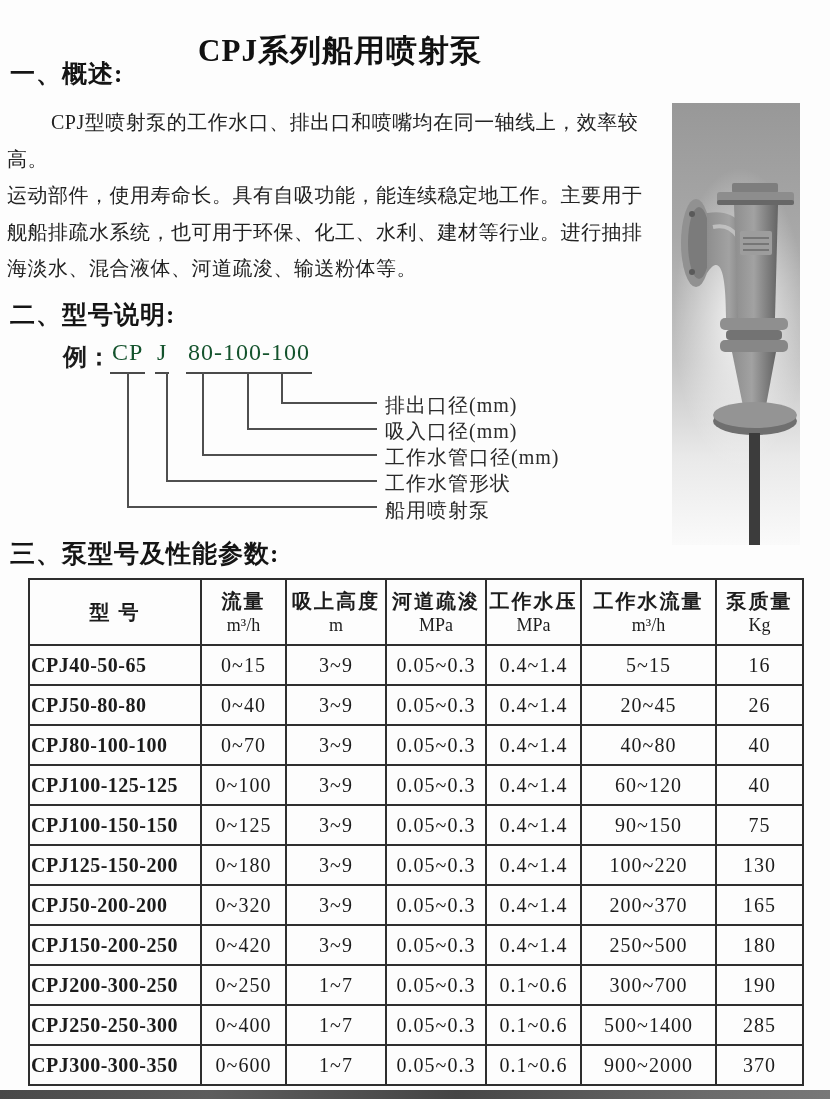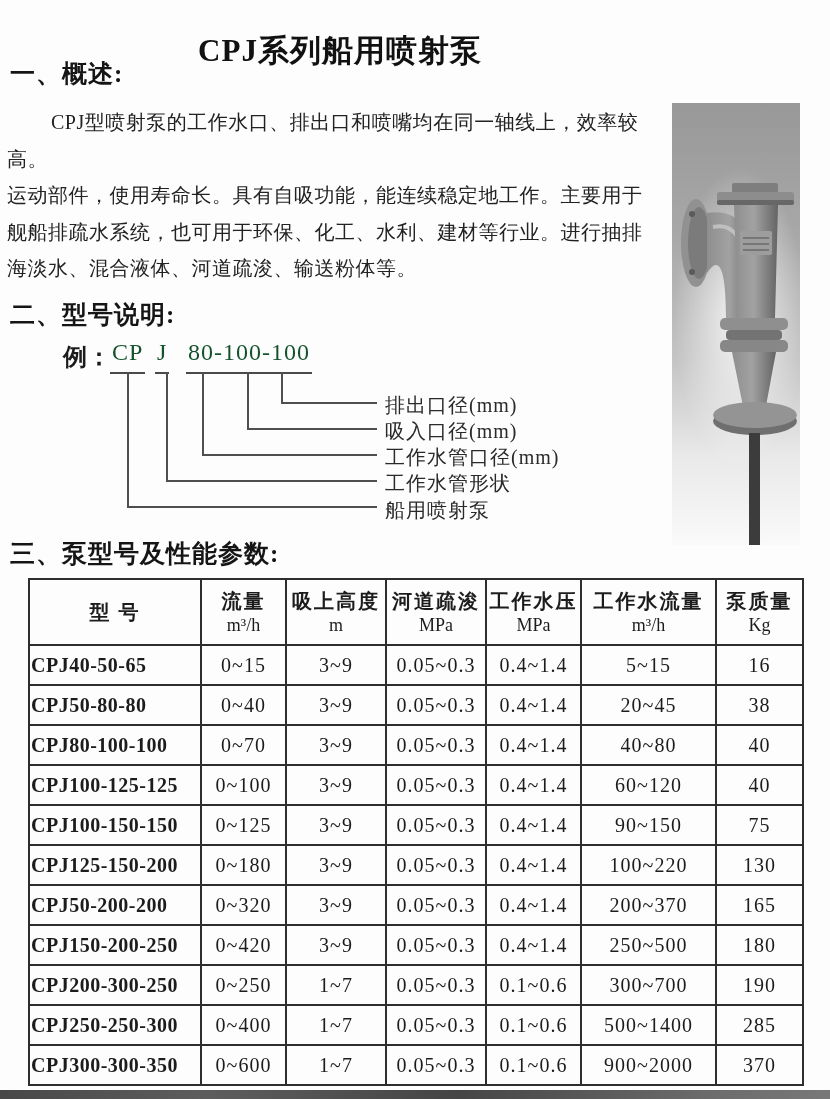--- a/index.html
+++ b/index.html
@@ -189,21 +189,21 @@
         <td>5~15</td>
         <td>16</td>
       </tr>
       <tr>
         <td class="model">CPJ50-80-80</td>
         <td>0~40</td>
         <td>3~9</td>
         <td>0.05~0.3</td>
         <td>0.4~1.4</td>
         <td>20~45</td>
-        <td>38</td>
+        <td>26</td>
       </tr>
       <tr>
         <td class="model">CPJ80-100-100</td>
         <td>0~70</td>
         <td>3~9</td>
         <td>0.05~0.3</td>
         <td>0.4~1.4</td>
         <td>40~80</td>
         <td>40</td>
       </tr>

